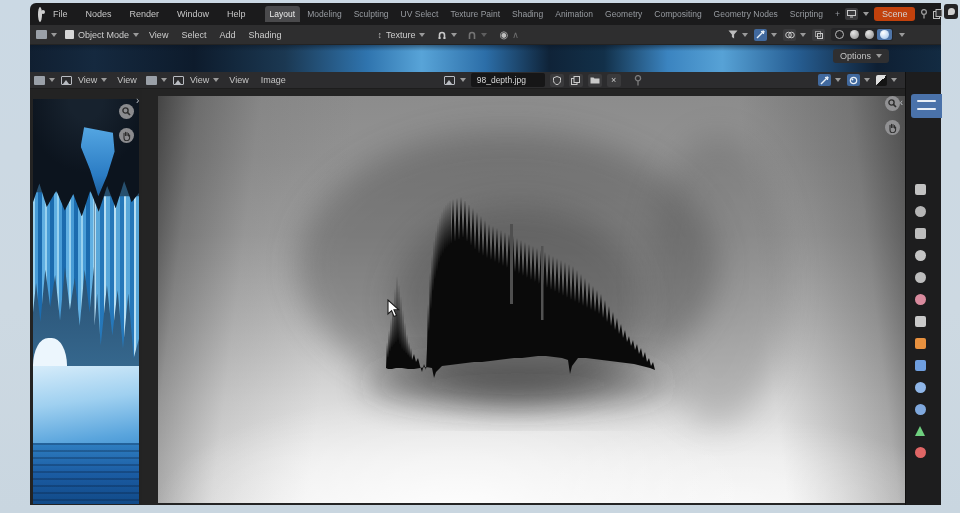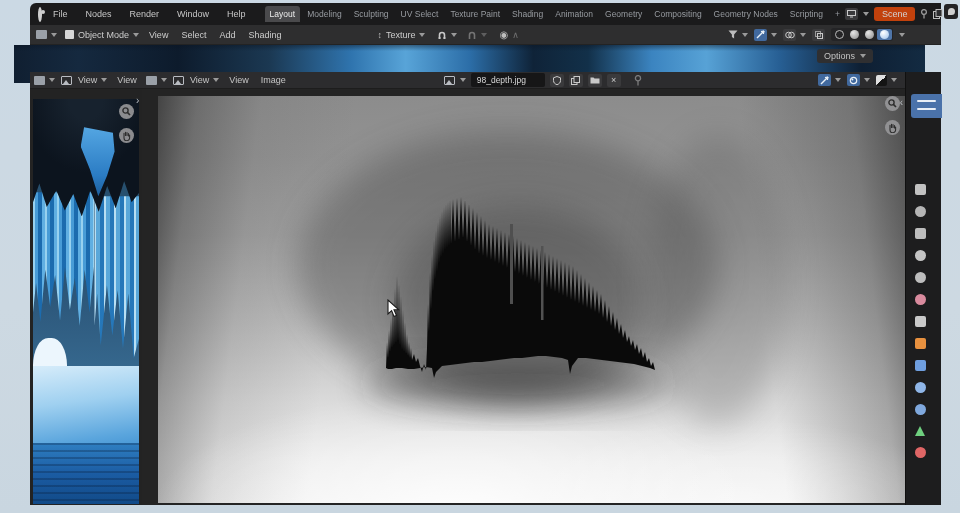--- a/index.html
+++ b/index.html
@@ -28,21 +28,21 @@
   .grp{display:flex;align-items:center;gap:4px;}
   .muted{opacity:.45;}
   .blue-chip{width:13px;height:12px;background:#41699e;border-radius:2px;display:flex;align-items:center;justify-content:center;}
   .chip{width:13px;height:12px;background:#3a3a3c;border-radius:2px;display:flex;align-items:center;justify-content:center;}
   .sphere{width:9px;height:9px;border-radius:50%;background:radial-gradient(circle at 35% 30%,#e6e6e6,#8a8a8a);}
   .sphere.wire{background:none;border:1px solid #b9b9b9;box-sizing:border-box;}
   .seg{display:flex;align-items:center;gap:0;background:#242426;border-radius:3px;padding:1px;}
   .seg>span{padding:1px 3px;border-radius:2px;display:flex;}
   .seg>span.active{background:#4f75a8;}
   
-  #vp-strip{left:14px;top:45px;width:911px;height:38px;
+  #vp-strip{left:30px;top:45px;width:911px;height:38px;
     background:
       linear-gradient(180deg,rgba(10,20,34,.45) 0,rgba(0,0,0,0) 6px),
       linear-gradient(90deg,#101f31 0%,#15293f 7%,#0d1b2c 18%,#1b3852 28%,#2f74ae 37%,#58a4d8 43%,#2c6ea8 50%,#0f2338 57%,#123049 63%,#3b84c0 70%,#57a2d6 76%,#275f94 84%,#0e1f33 93%,#132b42 100%);}
   #options-btn{position:absolute;right:52px;top:4px;background:#2f2f31;border-radius:3px;color:#c3c3c3;
                font-size:9px;padding:2px 7px;display:flex;gap:5px;align-items:center;}
   
   .ed-header{height:17px;background:#2c2c2e;display:flex;align-items:center;font-size:9px;color:#c6c6c6;
              border-bottom:1px solid #1d1d1d;box-sizing:border-box;gap:6px;}
   .ed-header .hm{display:flex;gap:12px;margin-left:4px;}
   .mini-img{width:11px;height:9px;border:1px solid #b9bcc2;border-radius:1px;position:relative;display:inline-block;box-sizing:border-box;}

